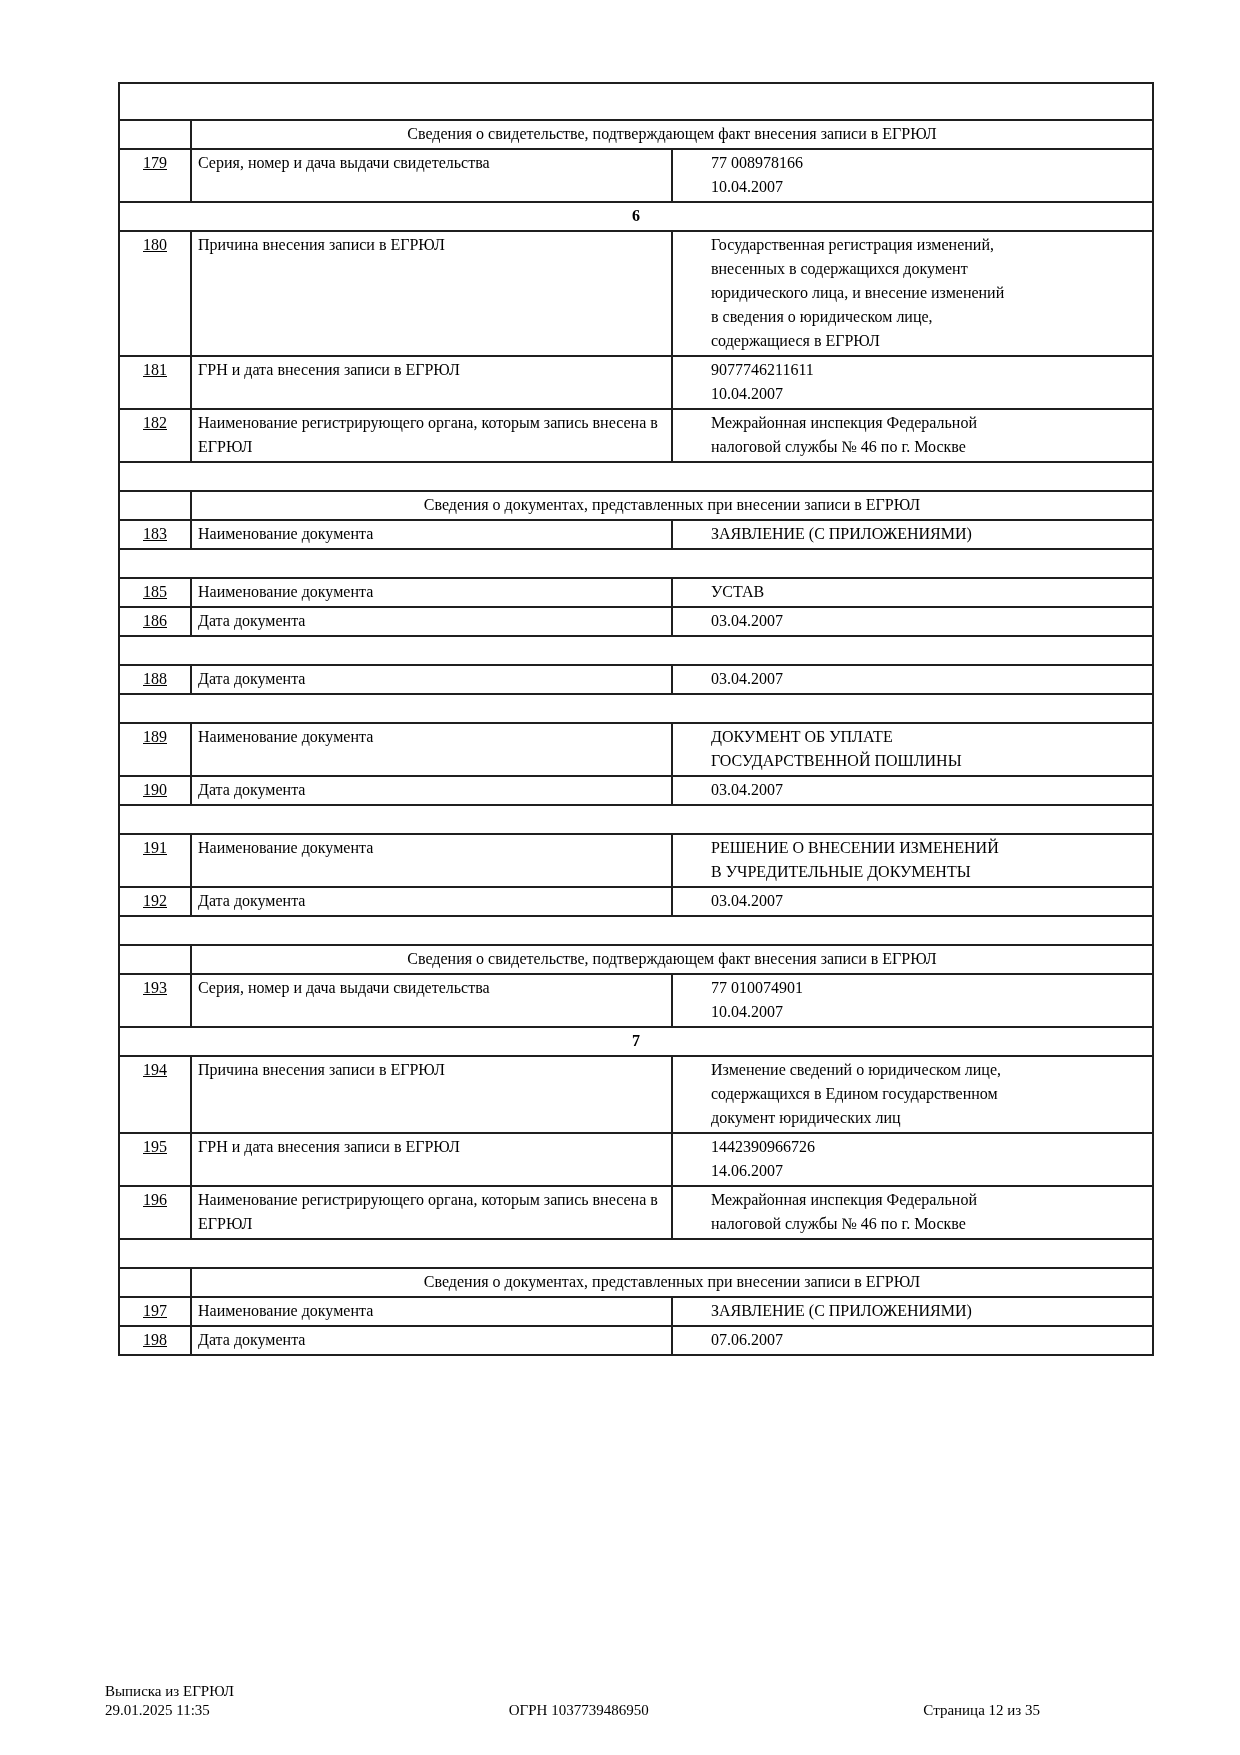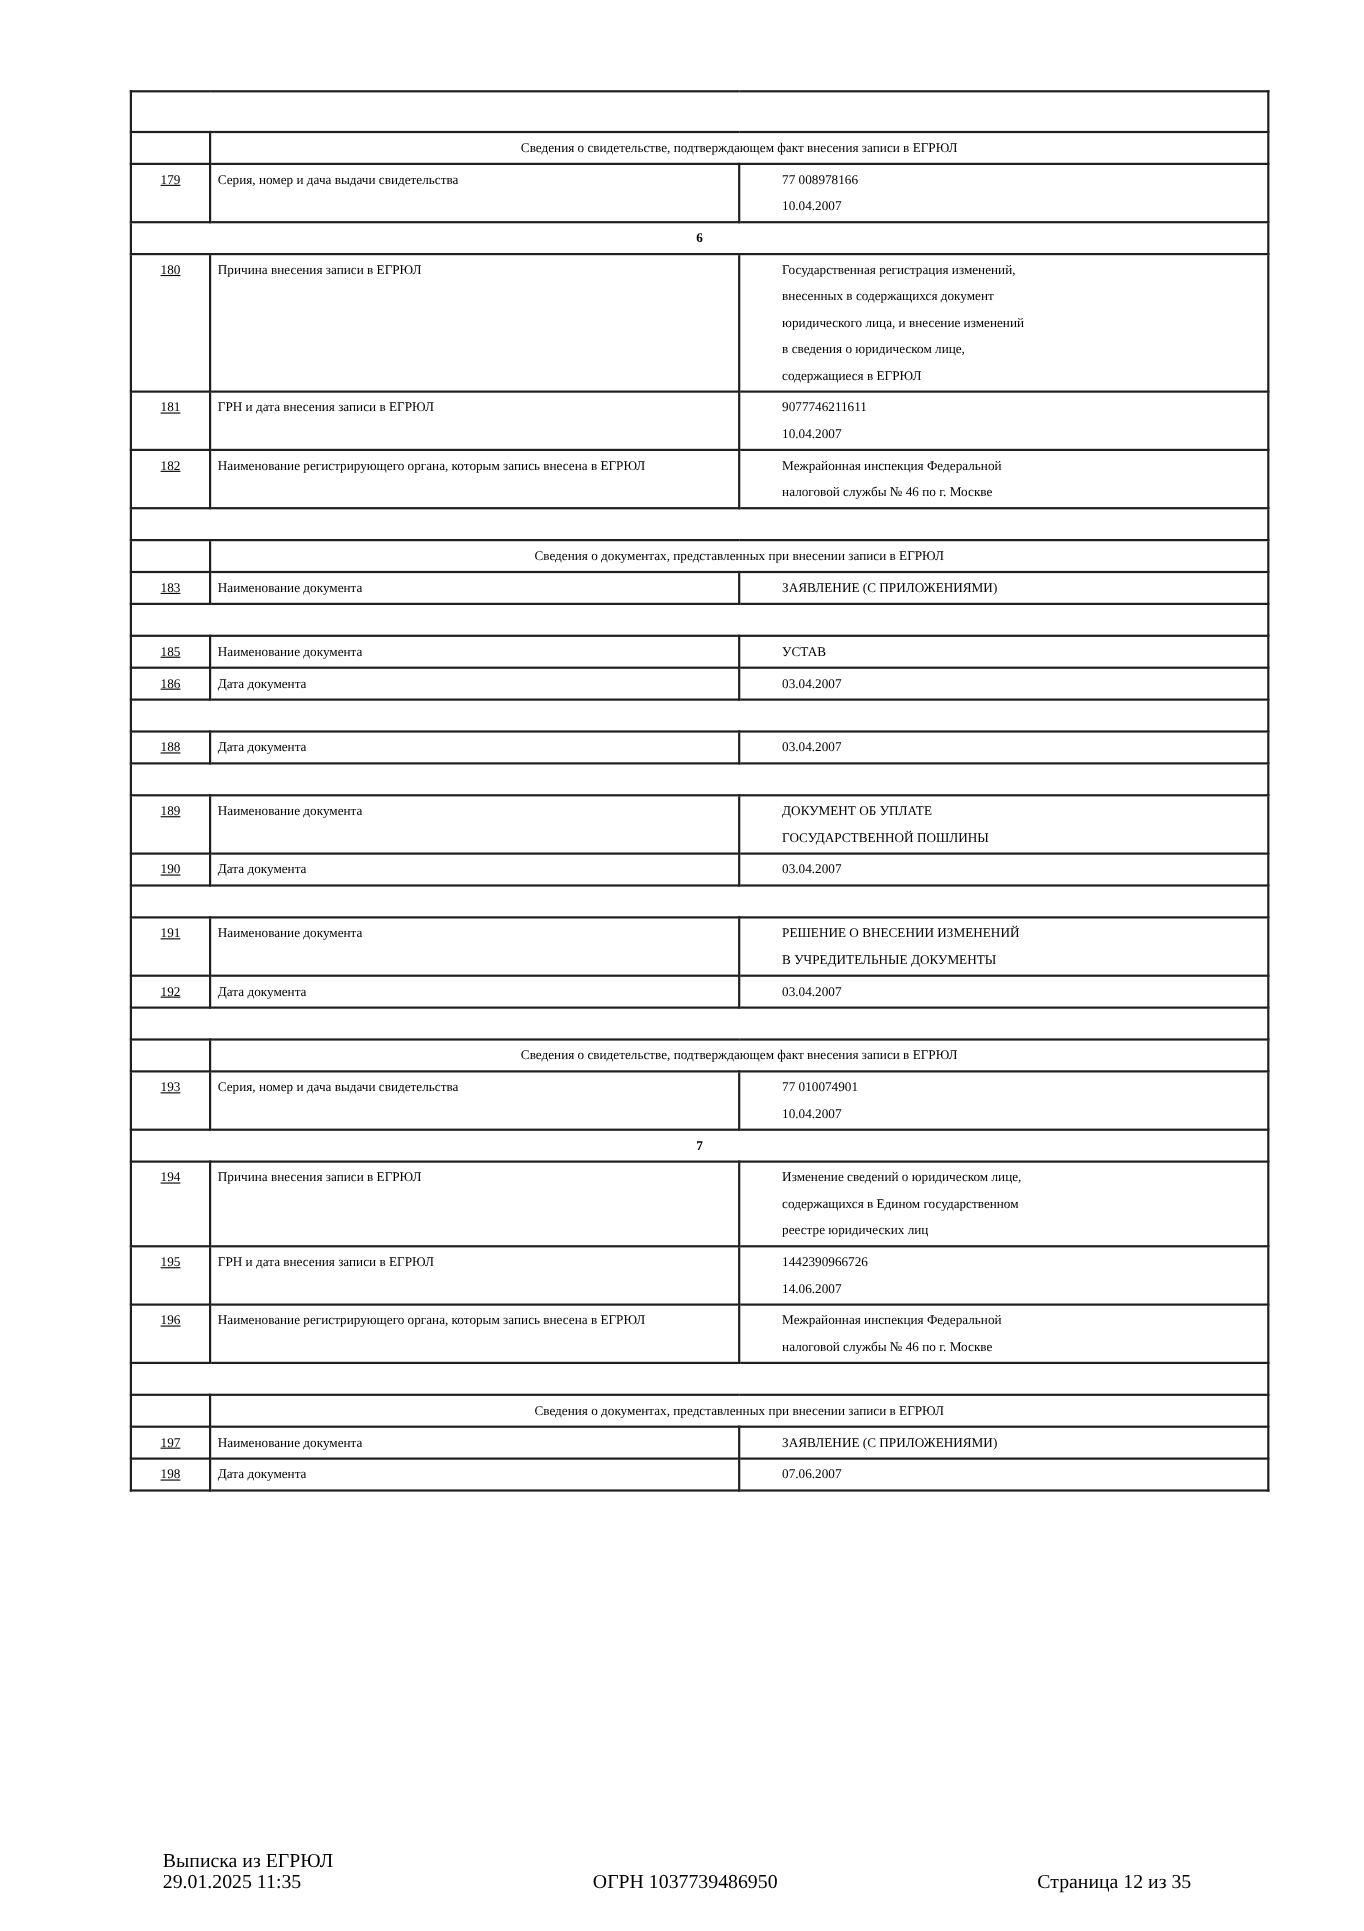--- a/index.html
+++ b/index.html
@@ -14,21 +14,21 @@
     font-family: "Liberation Serif", serif;
     color: #000000;
   }
   table.egrul {
     position: absolute;
     left: 118px;
     top: 82px;
     width: 1034px;
     border-collapse: collapse;
     table-layout: fixed;
-    font-size: 12px;
+    font-size: 16px;
     line-height: 24px;
   }
   table.egrul td {
     border: 2px solid #1f1f1f;
     vertical-align: top;
     padding: 1px 6px 2px 6px;
     overflow: hidden;
   }
   td.num-cell {
     text-align: center;
@@ -51,23 +51,22 @@
   }
   td.value-cell div { white-space: nowrap; margin-left: 32px; }
   .footer {
     position: absolute;
     left: 105px;
     top: 1682px;
     width: 935px;
     display: flex;
     justify-content: space-between;
     align-items: flex-end;
-    font-size: 18px;
+    font-size: 15px;
     line-height: 19px;
-    margin-left: 43px;
   }
   .footer-left div { white-space: nowrap; }
 </style>
 </head>
 <body>
 
 <table class="egrul">
   <colgroup>
     <col style="width:72px">
     <col style="width:481px">
@@ -213,21 +212,21 @@
       </tr>
       <tr>
         <td class="section-no-cell" colspan="3">7</td>
       </tr>
       <tr>
         <td class="num-cell">194</td>
         <td class="label-cell">Причина внесения записи в ЕГРЮЛ</td>
         <td class="value-cell">
           <div>Изменение сведений о юридическом лице,</div>
           <div>содержащихся в Едином государственном</div>
-          <div>реестре юридических лиц</div>
+          <div>документ юридических лиц</div>
         </td>
       </tr>
       <tr>
         <td class="num-cell">195</td>
         <td class="label-cell">ГРН и дата внесения записи в ЕГРЮЛ</td>
         <td class="value-cell">
           <div>1442390966726</div>
           <div>14.06.2007</div>
         </td>
       </tr>

